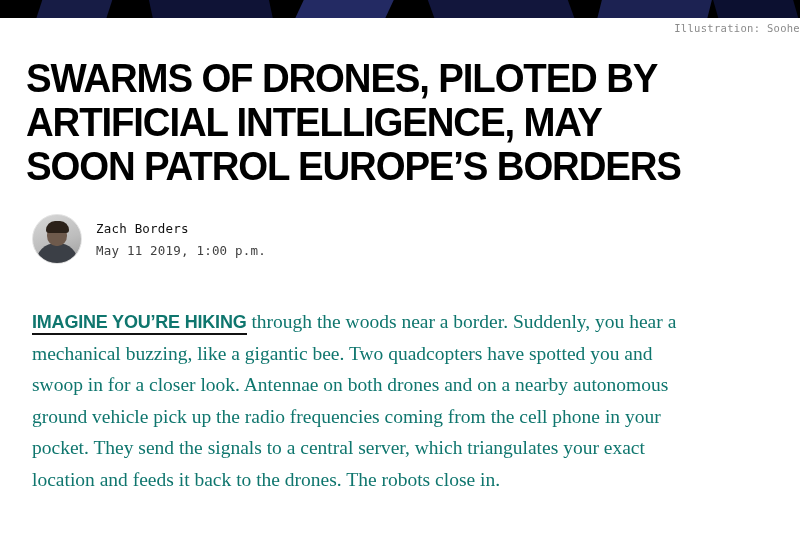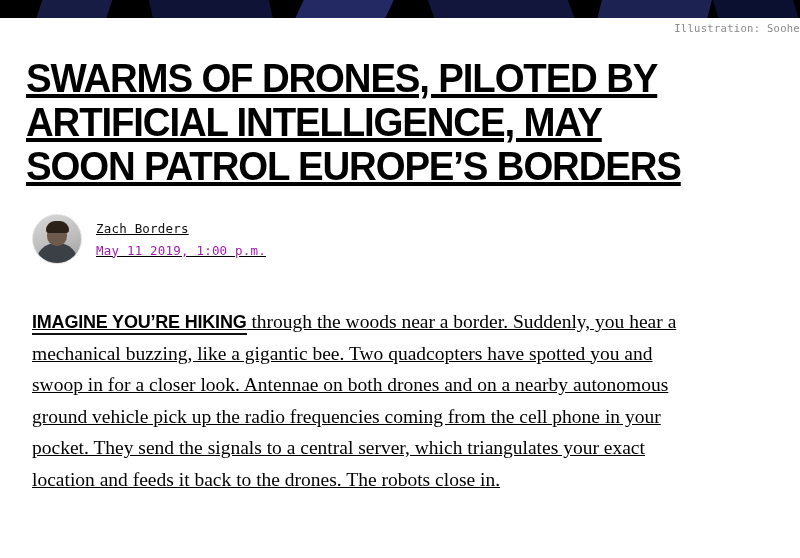--- a/index.html
+++ b/index.html
@@ -52,21 +52,20 @@
     font-family: "DejaVu Sans Mono", monospace;
     font-size: 10.5px;
     color: #8a8a8a;
     letter-spacing: 0.3px;
     white-space: nowrap;
   }
 
   
   .content {
     padding: 0 26px;
-    text-decoration: underline;
   }
   .headline {
     margin: 14px 0 0 0;
     font-family: "Liberation Sans", sans-serif;
     font-weight: bold;
     font-size: 40px;
     line-height: 1.1;
     letter-spacing: -1.2px;
     color: #000000;
     max-width: 700px;
@@ -127,32 +126,32 @@
     font-family: "DejaVu Sans Mono", monospace;
   }
   .author {
     font-size: 12.5px;
     color: #111111;
     letter-spacing: 0.2px;
   }
   .timestamp {
     margin-top: 7px;
     font-size: 12.5px;
-    color: #a21caf;
+    color: #404040;
     letter-spacing: 0.2px;
   }
 
   
   .article {
     margin-top: 42px;
     padding: 0 6px;
     font-family: "Liberation Serif", serif;
     font-size: 19.5px;
     line-height: 1.62;
-    color: #000000;
+    color: #0f766e;
     max-width: 660px;
   }
   .lede {
     font-family: "Liberation Sans", sans-serif;
     font-weight: bold;
     font-size: 18px;
     letter-spacing: -0.2px;
     text-transform: uppercase;
     border-bottom: 2px solid #111111;
     padding-bottom: 1px;

